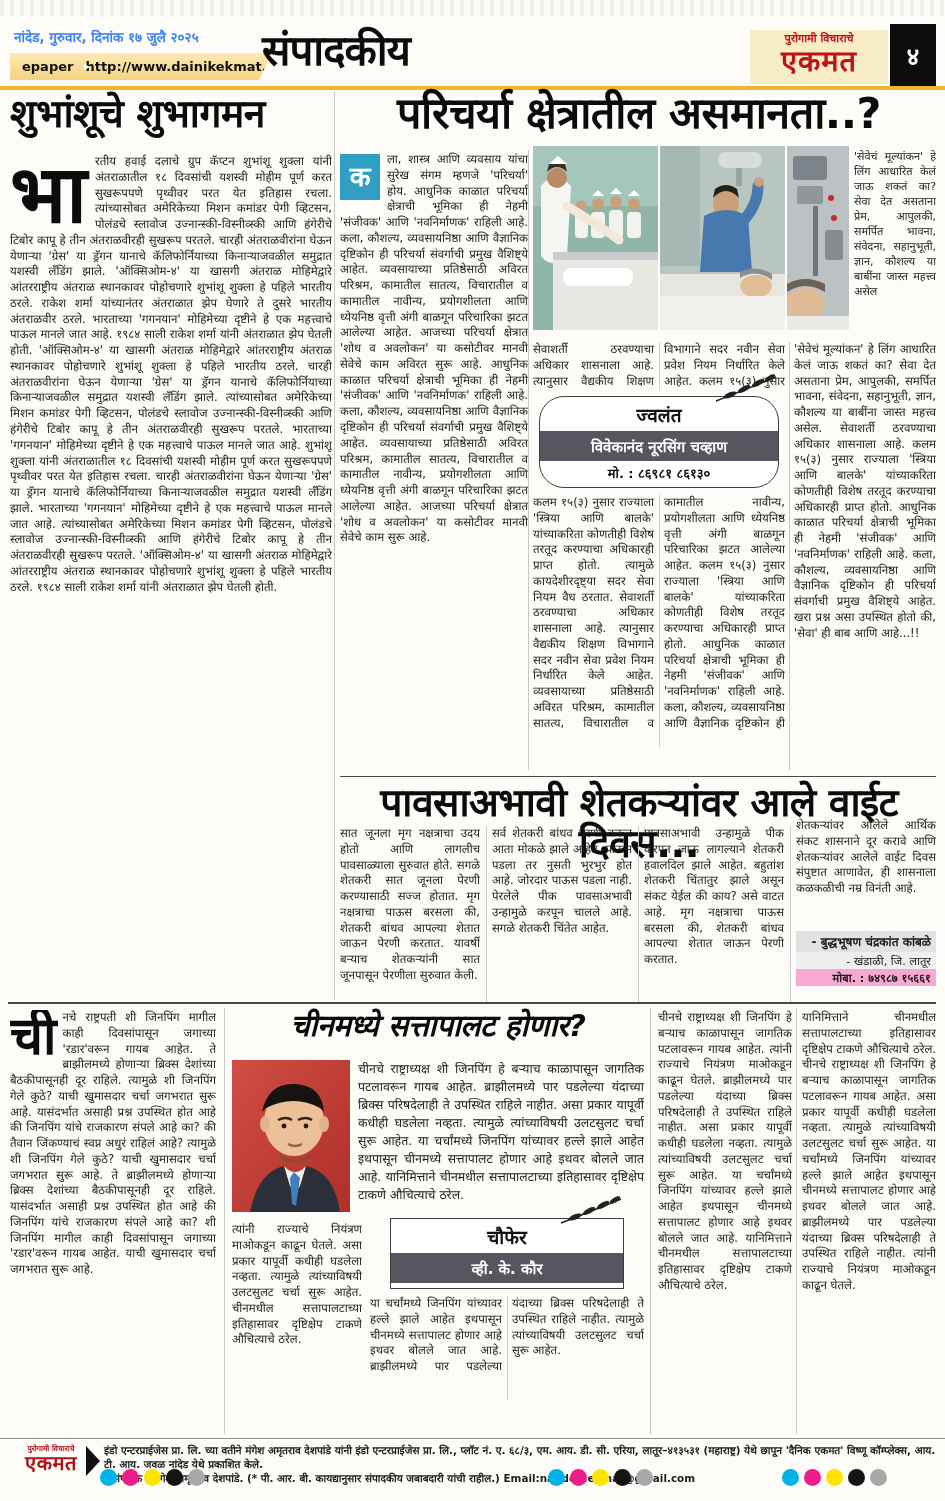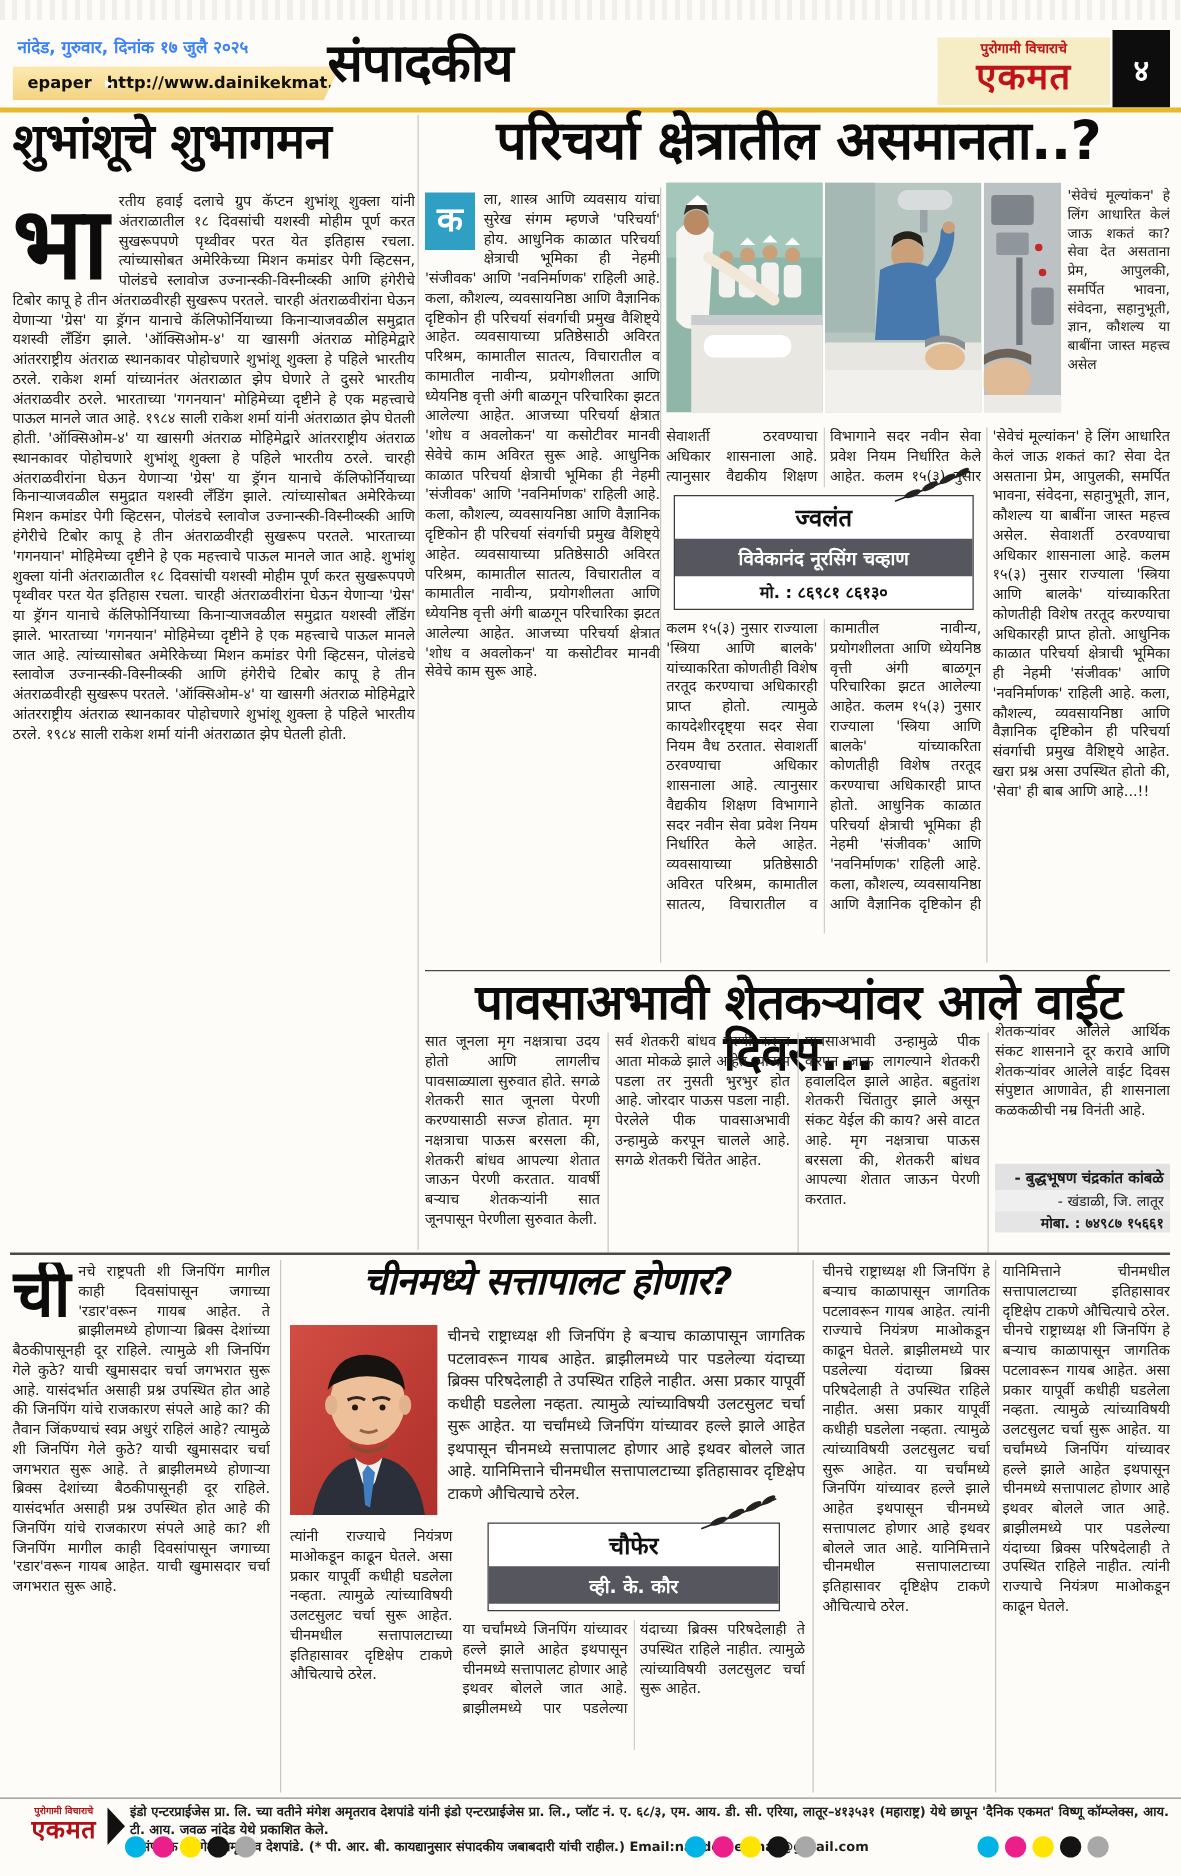--- a/index.html
+++ b/index.html
@@ -32,21 +32,21 @@
   .hr-dark{height:1.5px;background:#4a4a4a;}
   .photo-strip{left:533px;top:146px;width:316px;height:184px;display:flex;gap:2px;background:#fff;}
   .photo-strip svg{display:block;}
   .infobox{position:relative;border:1.2px solid #3d3d3d;background:#fff;text-align:center;padding:6px 0 5px 0;}
   .ib-title{font-size:19px;font-weight:800;color:#111;line-height:24px;}
   .ib-band{margin-top:4px;background:#56565f;color:#fff;font-size:15px;font-weight:700;padding:5px 2px;}
   .ib-phone{margin-top:3px;font-size:13px;font-weight:700;color:#111;}
   .branch{position:absolute;top:-26px;right:-4px;}
   .byl1{background:#e2e2e2;text-align:right;font-weight:700;font-size:12px;padding:2px 5px;margin-top:5px;}
   .byl2{background:#efefef;text-align:right;font-size:11.3px;padding:1px 5px;}
-  .byl3{background:#e5e5e5;text-align:right;font-size:11.3px;font-weight:700;padding:1px 5px;}
+  .byl3{background:#f9a8d4;text-align:right;font-size:11.3px;font-weight:700;padding:1px 5px;}
   .footer-rule{left:0;top:1438px;width:945px;height:1px;background:#8f8f8f;}
   .flogo{left:8px;top:1444px;width:86px;text-align:center;}
   .fl-tag{font-size:7.5px;font-weight:800;color:#b01117;line-height:9px;}
   .fl-name{font-size:20px;font-weight:800;color:#b01117;line-height:21px;letter-spacing:.5px;}
   .fl-tri{position:absolute;left:78px;top:2px;width:0;height:0;border-left:14px solid #111;border-top:15px solid transparent;border-bottom:15px solid transparent;}
   .ftext{left:104px;top:1443px;width:834px;font-size:10.4px;line-height:1.35;font-weight:700;color:#1d1d1d;}
   .femail{color:#1d1d1d;text-decoration:none;}
   .regs{position:absolute;top:1469px;display:flex;gap:5px;}
   .dot{width:17px;height:17px;border-radius:50%;display:inline-block;}
 </style>
@@ -141,21 +141,21 @@
       <ellipse cx="18" cy="158" rx="20" ry="16" fill="#e0bb97"></ellipse>
       <path d="M0 146 q18 -12 38 0 l0 -8 q-20 -10 -38 0 Z" fill="#6d6257"></path>
       <rect x="0" y="170" width="62" height="14" fill="#eceae6"></rect>
     </svg>
   </div>
 
   <div class="abs bodytx small" style="left:854px;top:150px;width:82px;height:182px;">'सेवेचं मूल्यांकन' हे लिंग आधारित केलं जाऊ शकतं का? सेवा देत असताना प्रेम, आपुलकी, समर्पित भावना, संवेदना, सहानुभूती, ज्ञान, कौशल्य या बाबींना जास्त महत्त्व असेल</div>
 
   <div class="abs" style="left:533px;top:342px;width:252px;height:428px;">
     <div class="bodytx cols2" style="height:48px;">सेवाशर्ती ठरवण्याचा अधिकार शासनाला आहे. त्यानुसार वैद्यकीय शिक्षण विभागाने सदर नवीन सेवा प्रवेश नियम निर्धारित केले आहेत. कलम १५(३) नुसार राज्याला 'स्त्रिया आणि बालके' यांच्याकरिता विशेष तरतूद करण्याचा अधिकार प्राप्त होतो.</div>
-    <div class="infobox" style="width:238px;margin:6px auto 0 auto;">
+    <div class="infobox" style="width:238px;margin:6px auto 0 auto;border-radius:25px;">
       <svg class="branch" width="70" height="34" viewBox="0 0 70 34">
         <path d="M4 30 Q30 20 64 6" stroke="#222" stroke-width="1.4" fill="none"></path>
         <ellipse cx="18" cy="24" rx="7" ry="2.6" fill="#222" transform="rotate(-22 18 24)"></ellipse>
         <ellipse cx="32" cy="18" rx="7" ry="2.6" fill="#222" transform="rotate(-28 32 18)"></ellipse>
         <ellipse cx="46" cy="12" rx="7" ry="2.6" fill="#222" transform="rotate(-30 46 12)"></ellipse>
         <ellipse cx="58" cy="7" rx="6" ry="2.4" fill="#222" transform="rotate(-32 58 7)"></ellipse>
       </svg>
       <div class="ib-title">ज्वलंत</div>
       <div class="ib-band">विवेकानंद नूरसिंग चव्हाण</div>
       <div class="ib-phone">मो. : ८६९८१ ८६१३०</div>

